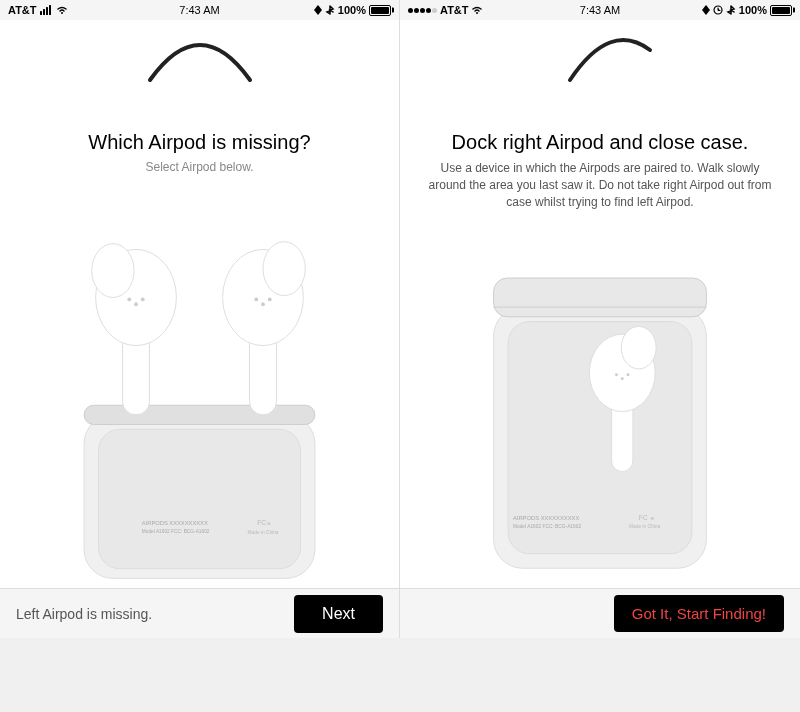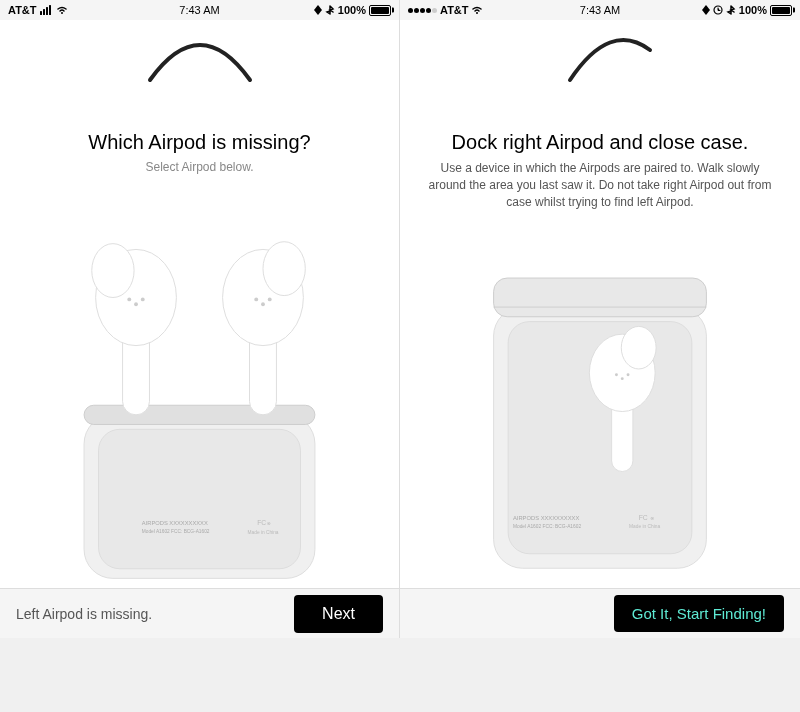--- a/index.html
+++ b/index.html
@@ -141,21 +141,21 @@
       border: none;
       padding: 10px 28px;
       font-size: 16px;
       font-weight: 400;
       border-radius: 4px;
       cursor: pointer;
       text-align: center;
     }
     .start-btn {
       background: #000;
-      color: #5eead4;
+      color: #ef4444;
       border: none;
       padding: 10px 18px;
       font-size: 15px;
       font-weight: 500;
       border-radius: 4px;
       cursor: pointer;
     }
 
     
     .airpods-svg {

